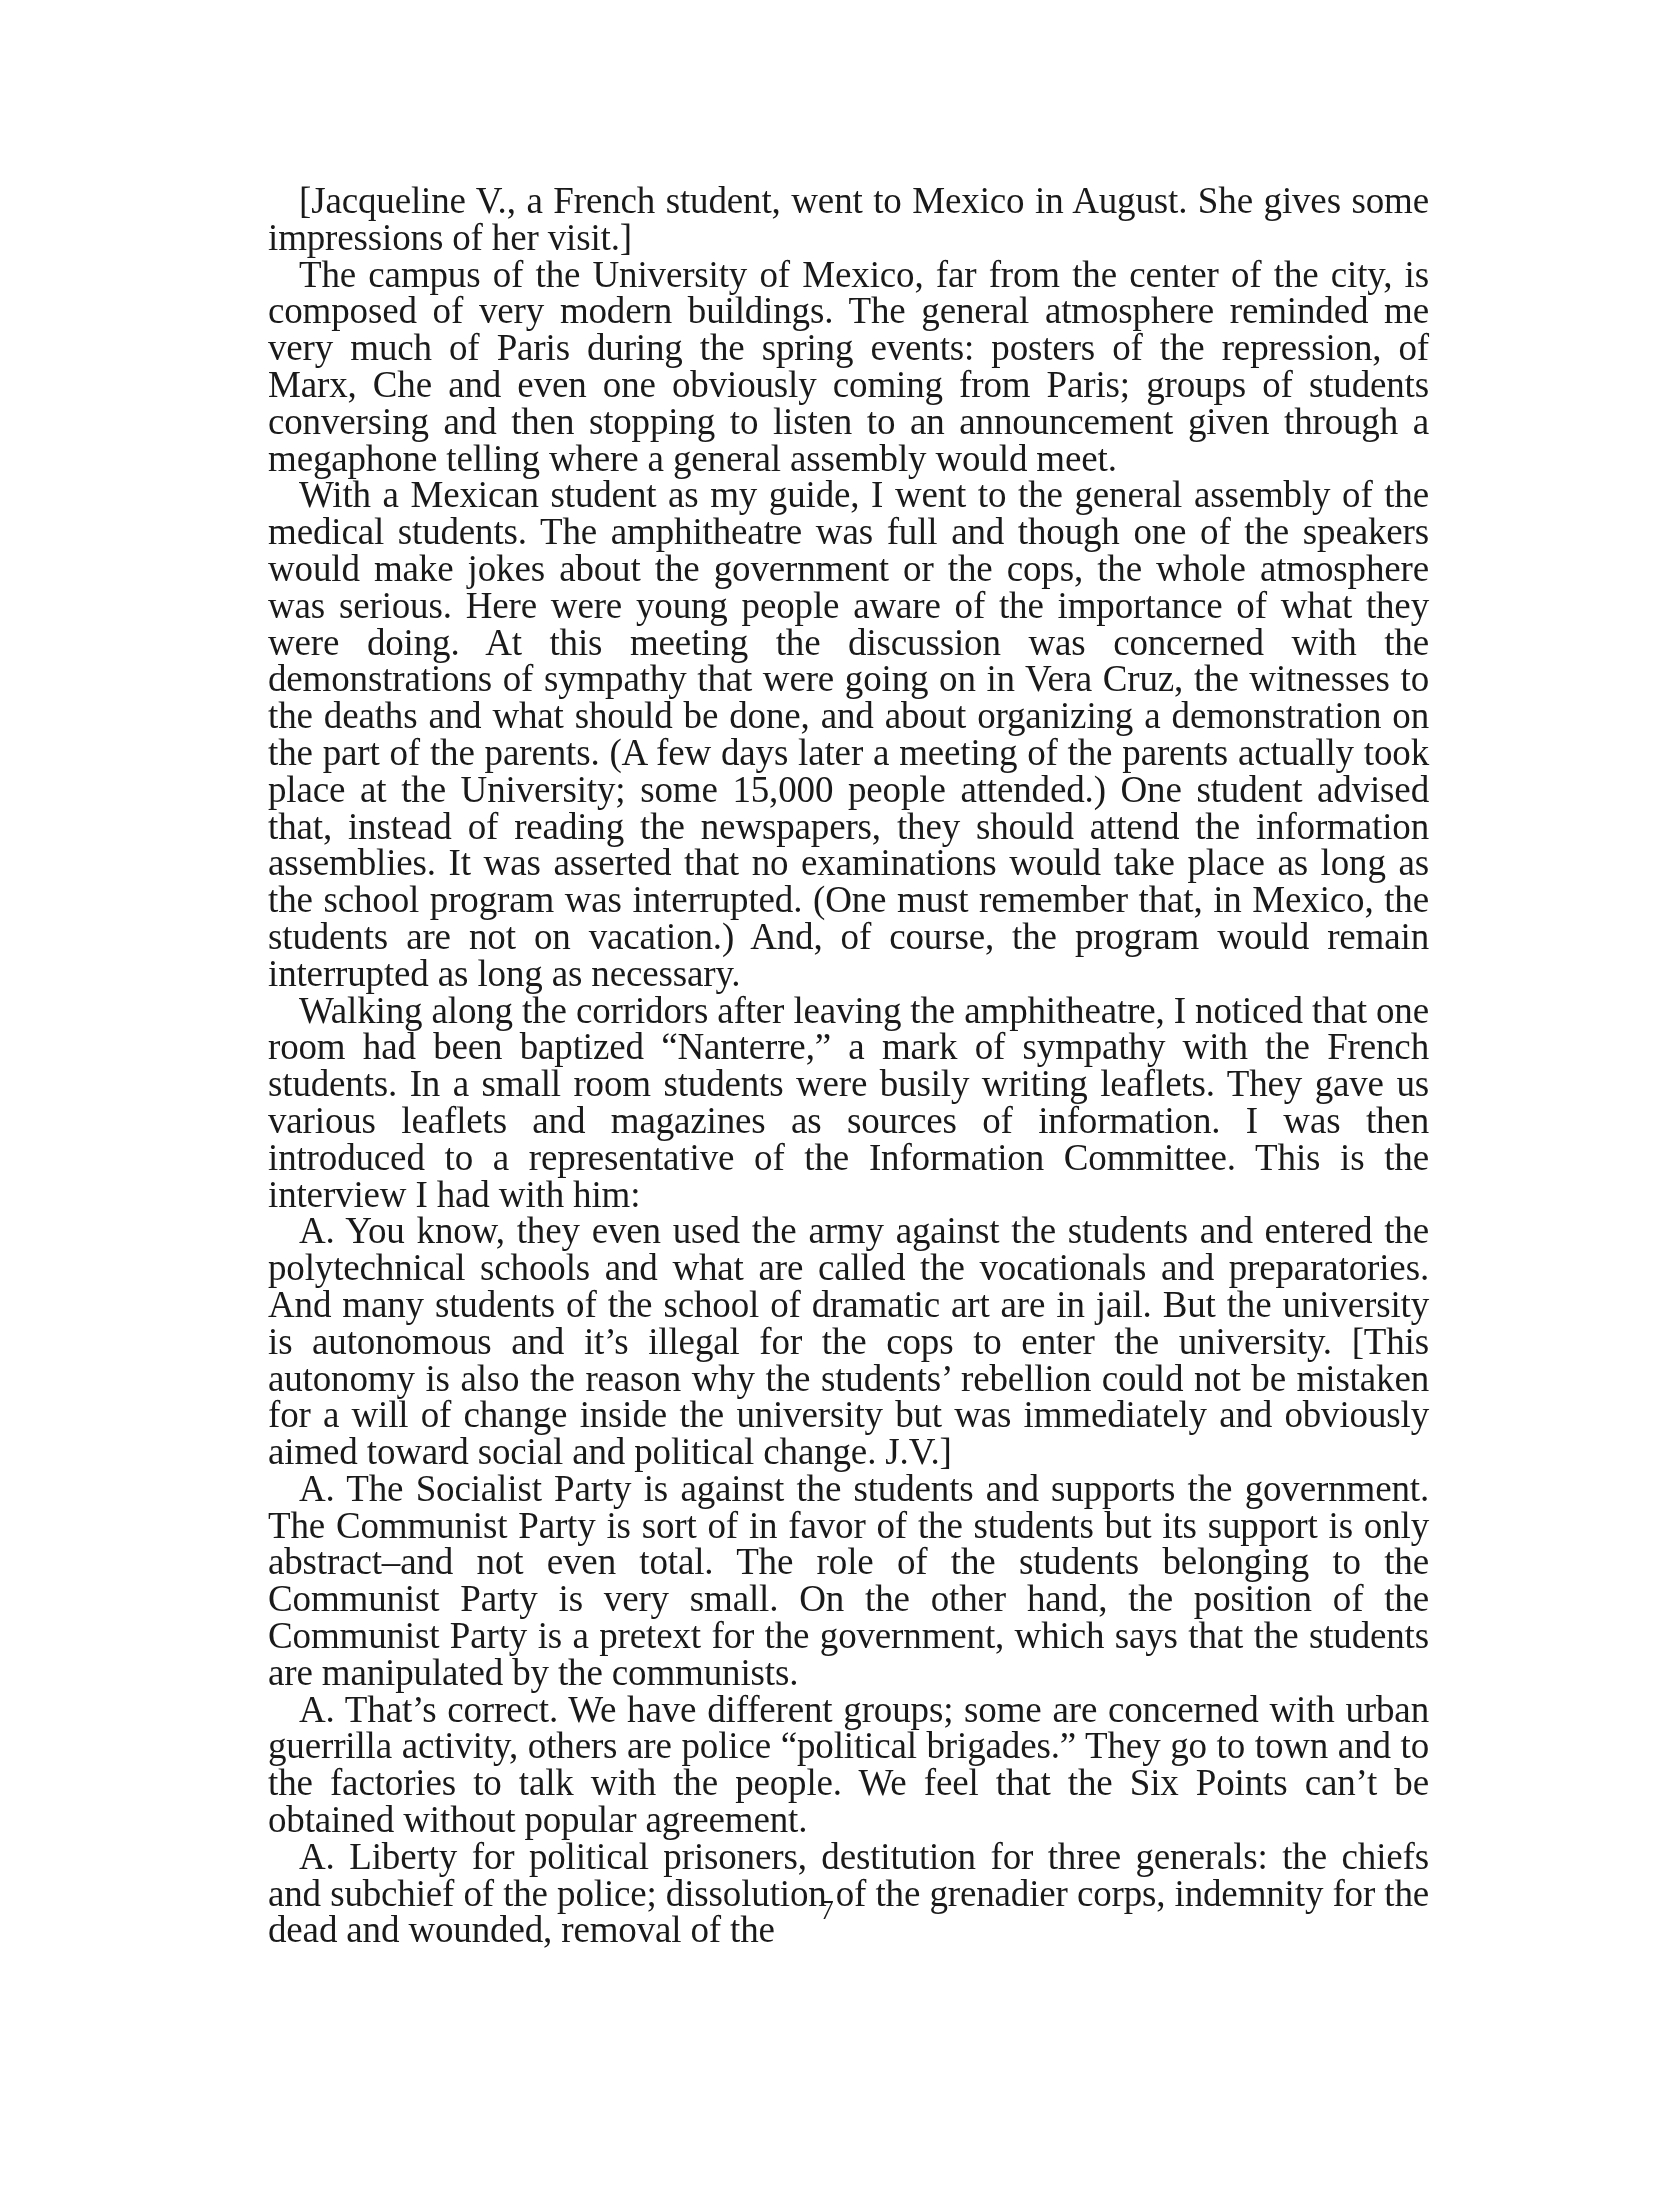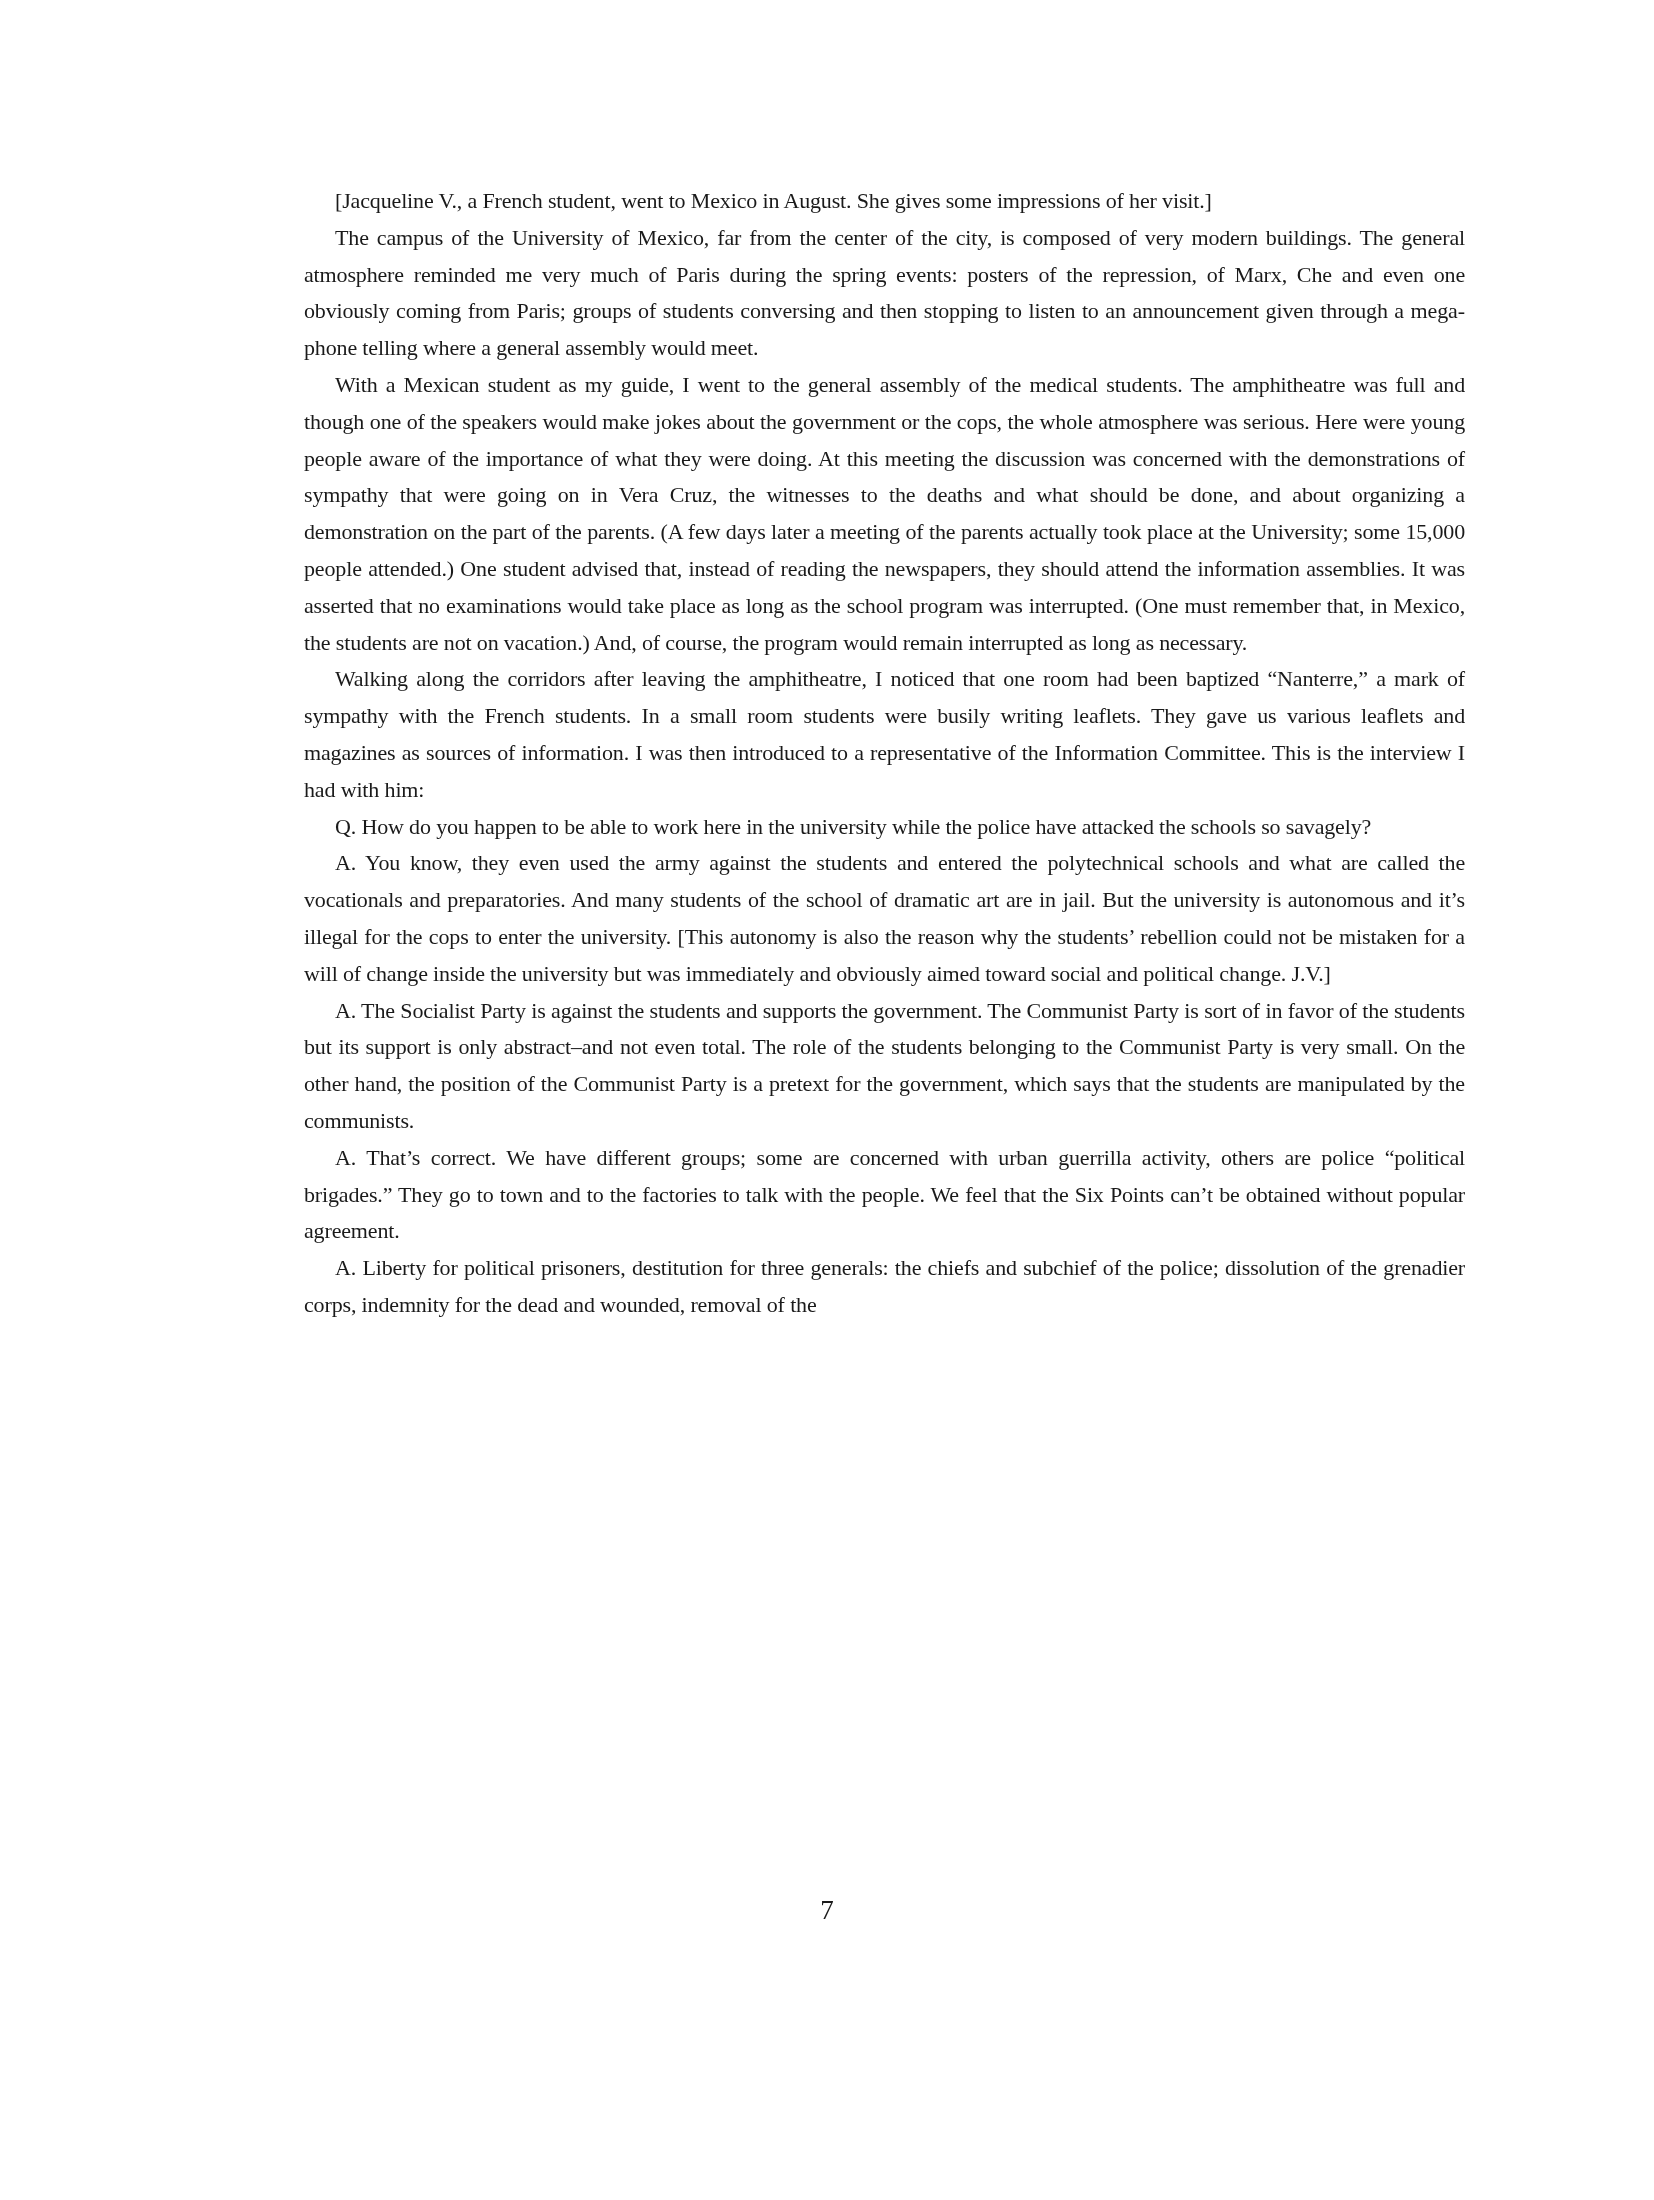--- a/index.html
+++ b/index.html
@@ -3,47 +3,45 @@
 <meta charset="utf-8">
 <style>
   html, body { margin: 0; padding: 0; background: #ffffff; }
   body { width: 1654px; height: 2200px; position: relative; overflow: hidden; }
   .page {
     position: absolute;
     left: 268px;
     top: 183px;
     width: 1161px;
     font-family: "Liberation Serif", "DejaVu Serif", serif;
-    font-size: 22px;
+    font-size: 37px;
     line-height: 36.8px;
     color: #1a1a1a;
     text-align: justify;
     hyphens: manual;
     letter-spacing: -0.15px;
-    margin-left: 36px;
   }
   .page p { margin: 0; text-indent: 31px; }
   .page-number {
     position: absolute;
     left: 0; right: 0;
     top: 1895px;
     text-align: center;
     font-family: "Liberation Serif", "DejaVu Serif", serif;
     font-size: 27px;
     color: #1a1a1a;
   }
 </style>
 </head>
 <body>
 
 <div class="page">
   <p>[Jacqueline V., a French student, went to Mexico in August. She gives some impressions of her visit.]</p>
   <p>The campus of the University of Mexico, far from the center of the city, is composed of very modern buildings. The general atmosphere reminded me very much of Paris during the spring events: posters of the repression, of Marx, Che and even one obviously coming from Paris; groups of students conversing and then stopping to listen to an announcement given through a mega­phone telling where a general assembly would meet.</p>
   <p>With a Mexican student as my guide, I went to the general assembly of the medical students. The amphitheatre was full and though one of the speakers would make jokes about the gov­ernment or the cops, the whole atmosphere was serious. Here were young people aware of the importance of what they were doing. At this meeting the discussion was concerned with the demonstrations of sympathy that were going on in Vera Cruz, the witnesses to the deaths and what should be done, and about organizing a demonstration on the part of the parents. (A few days later a meeting of the parents actually took place at the University; some 15,000 people attended.) One student advised that, instead of reading the newspapers, they should attend the information assemblies. It was asserted that no examinations would take place as long as the school program was interrupted. (One must remember that, in Mexico, the students are not on vacation.) And, of course, the program would remain interrupted as long as necessary.</p>
   <p>Walking along the corridors after leaving the amphitheatre, I noticed that one room had been baptized “Nanterre,” a mark of sympathy with the French students. In a small room students were busily writing leaflets. They gave us various leaflets and magazines as sources of information. I was then introduced to a representative of the Information Committee. This is the interview I had with him:</p>
-  <p>Q. How do you happen to be able to work here in the university while the police have attacked the schools so savagely?</p>
   <p>A. You know, they even used the army against the students and entered the polytechnical schools and what are called the vocationals and preparatories. And many students of the school of dramatic art are in jail. But the university is autonomous and it’s illegal for the cops to enter the university. [This autonomy is also the reason why the students’ rebellion could not be mistaken for a will of change inside the university but was immediately and obviously aimed toward social and political change. J.V.]</p>
   <p>A. The Socialist Party is against the students and supports the government. The Communist Party is sort of in favor of the students but its support is only abstract–and not even total. The role of the students belonging to the Communist Party is very small. On the other hand, the position of the Communist Party is a pretext for the government, which says that the students are manipulated by the communists.</p>
   <p>A. That’s correct. We have different groups; some are concerned with urban guerrilla activity, others are police “political brigades.” They go to town and to the factories to talk with the people. We feel that the Six Points can’t be obtained without popular agreement.</p>
   <p>A. Liberty for political prisoners, destitution for three generals: the chiefs and subchief of the police; dissolution of the grenadier corps, indemnity for the dead and wounded, removal of the</p>
 </div>
 
 <div class="page-number">7</div>
 
 </body></html>

